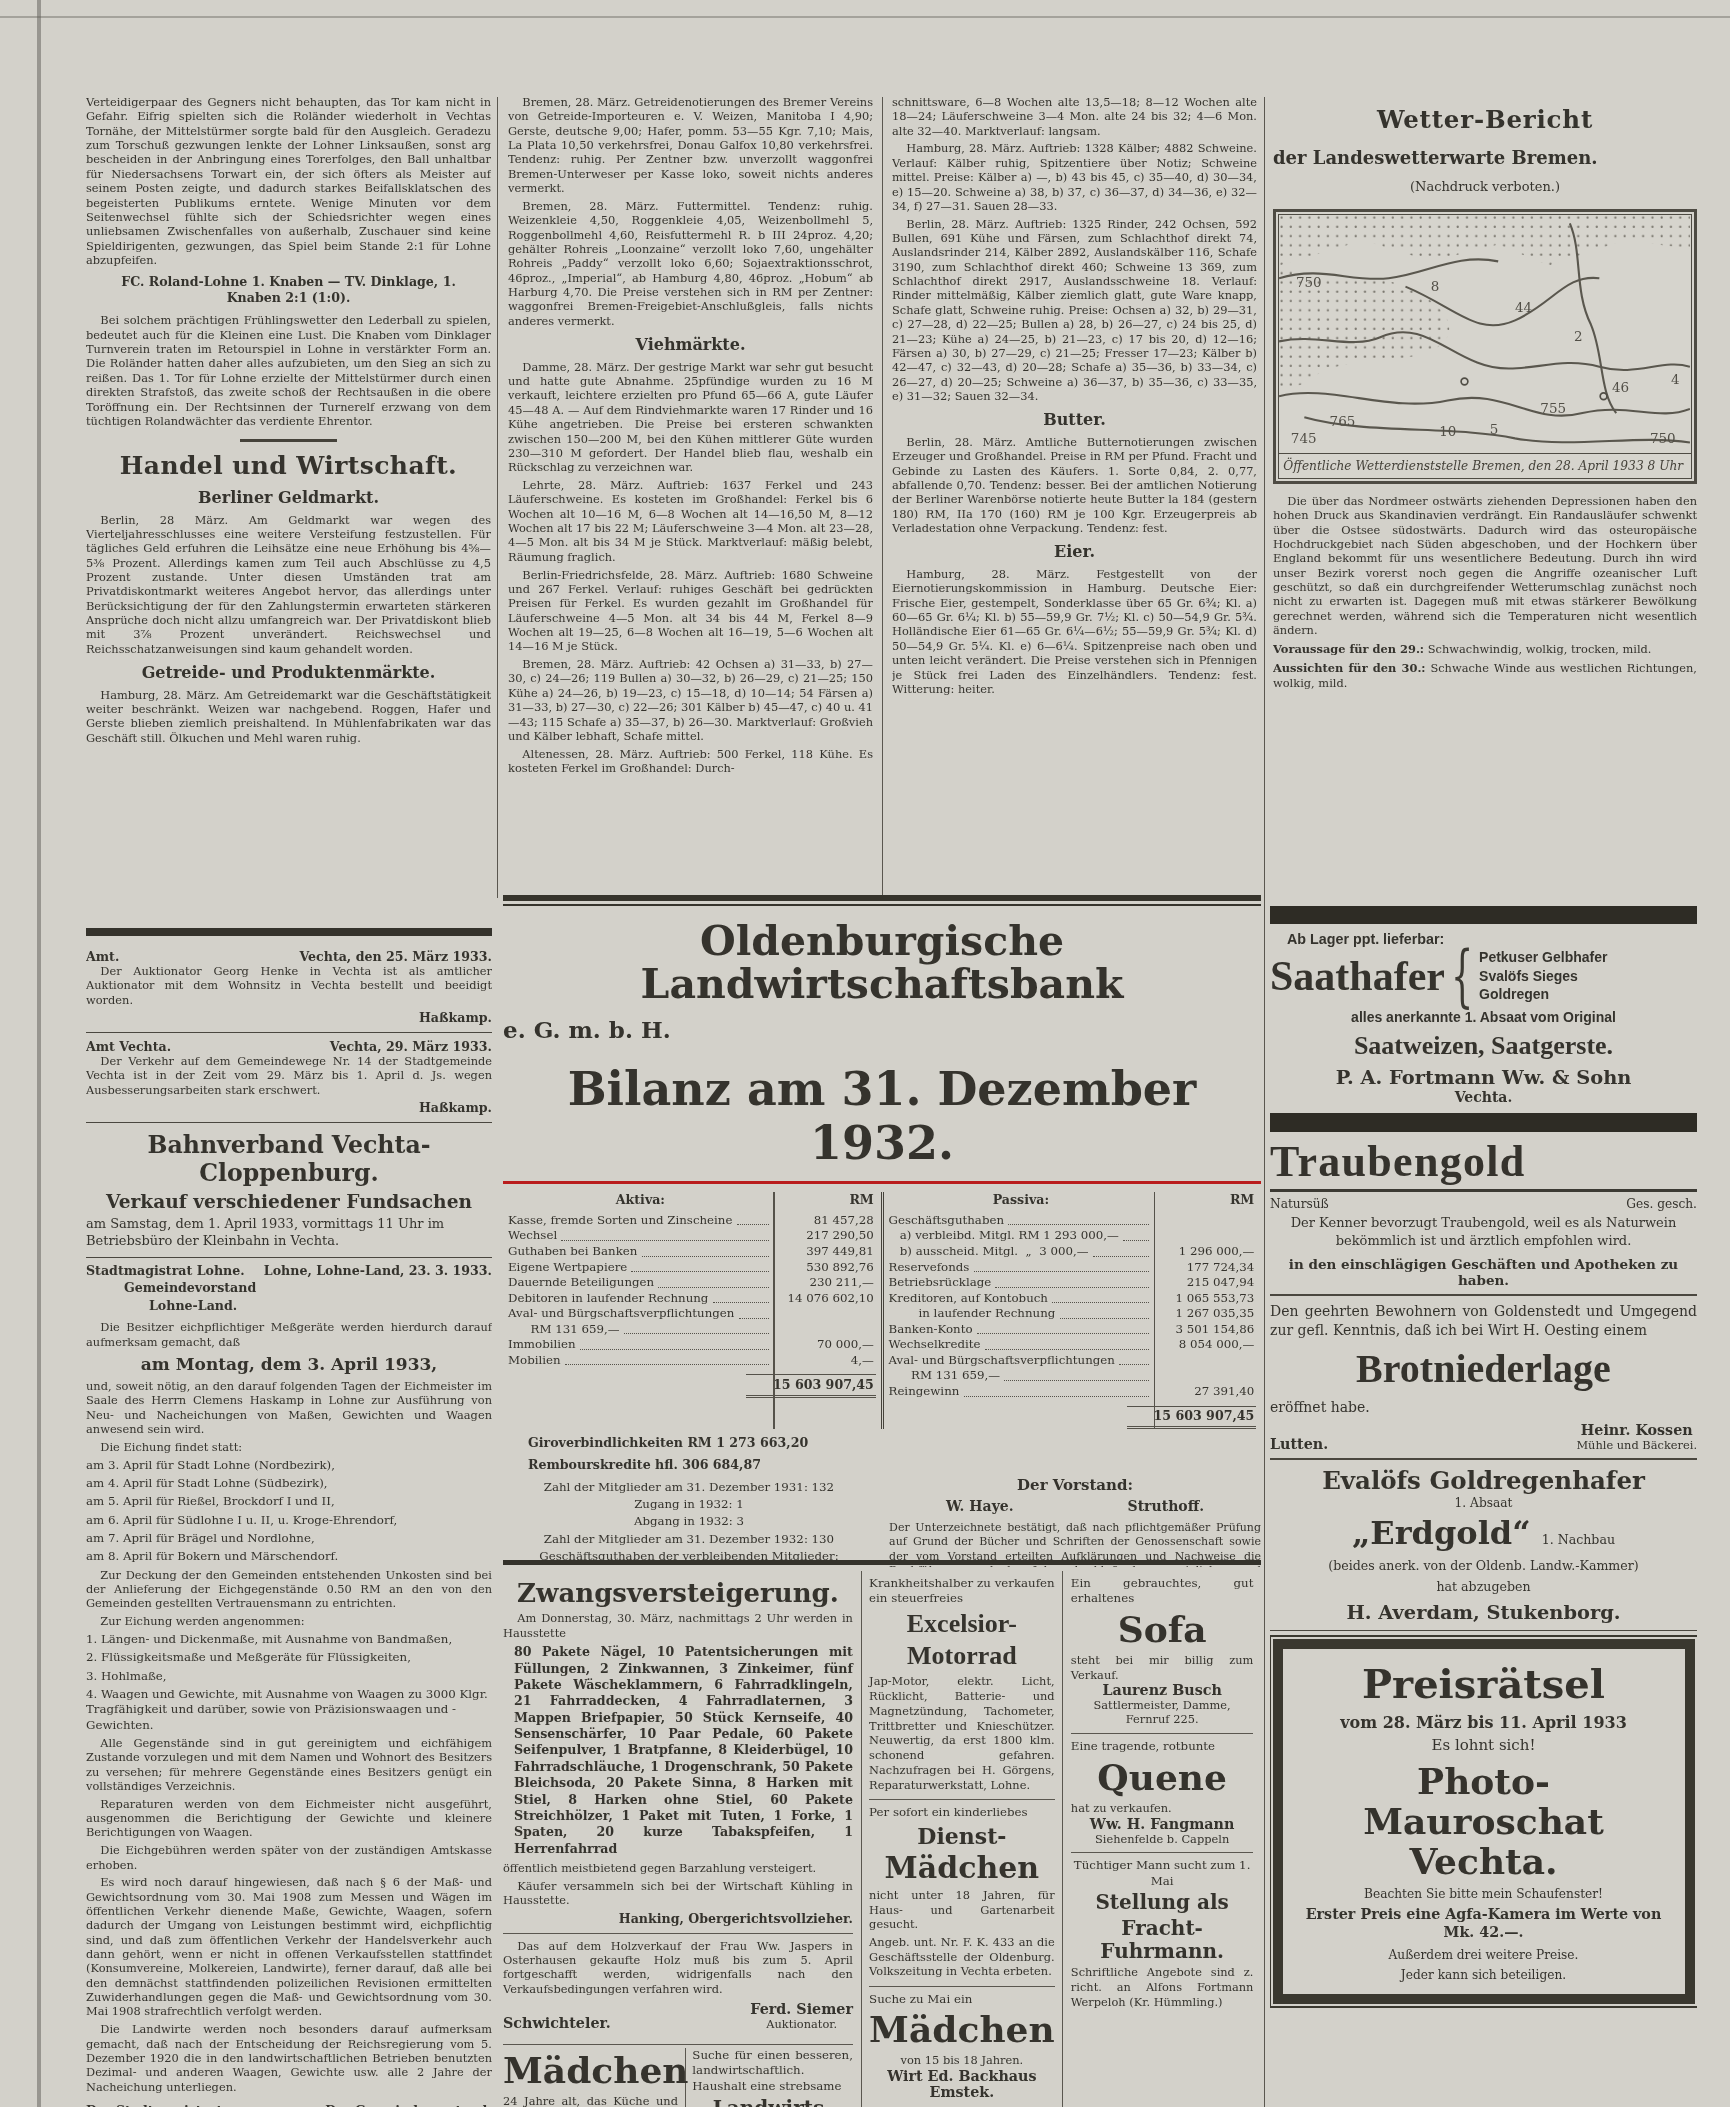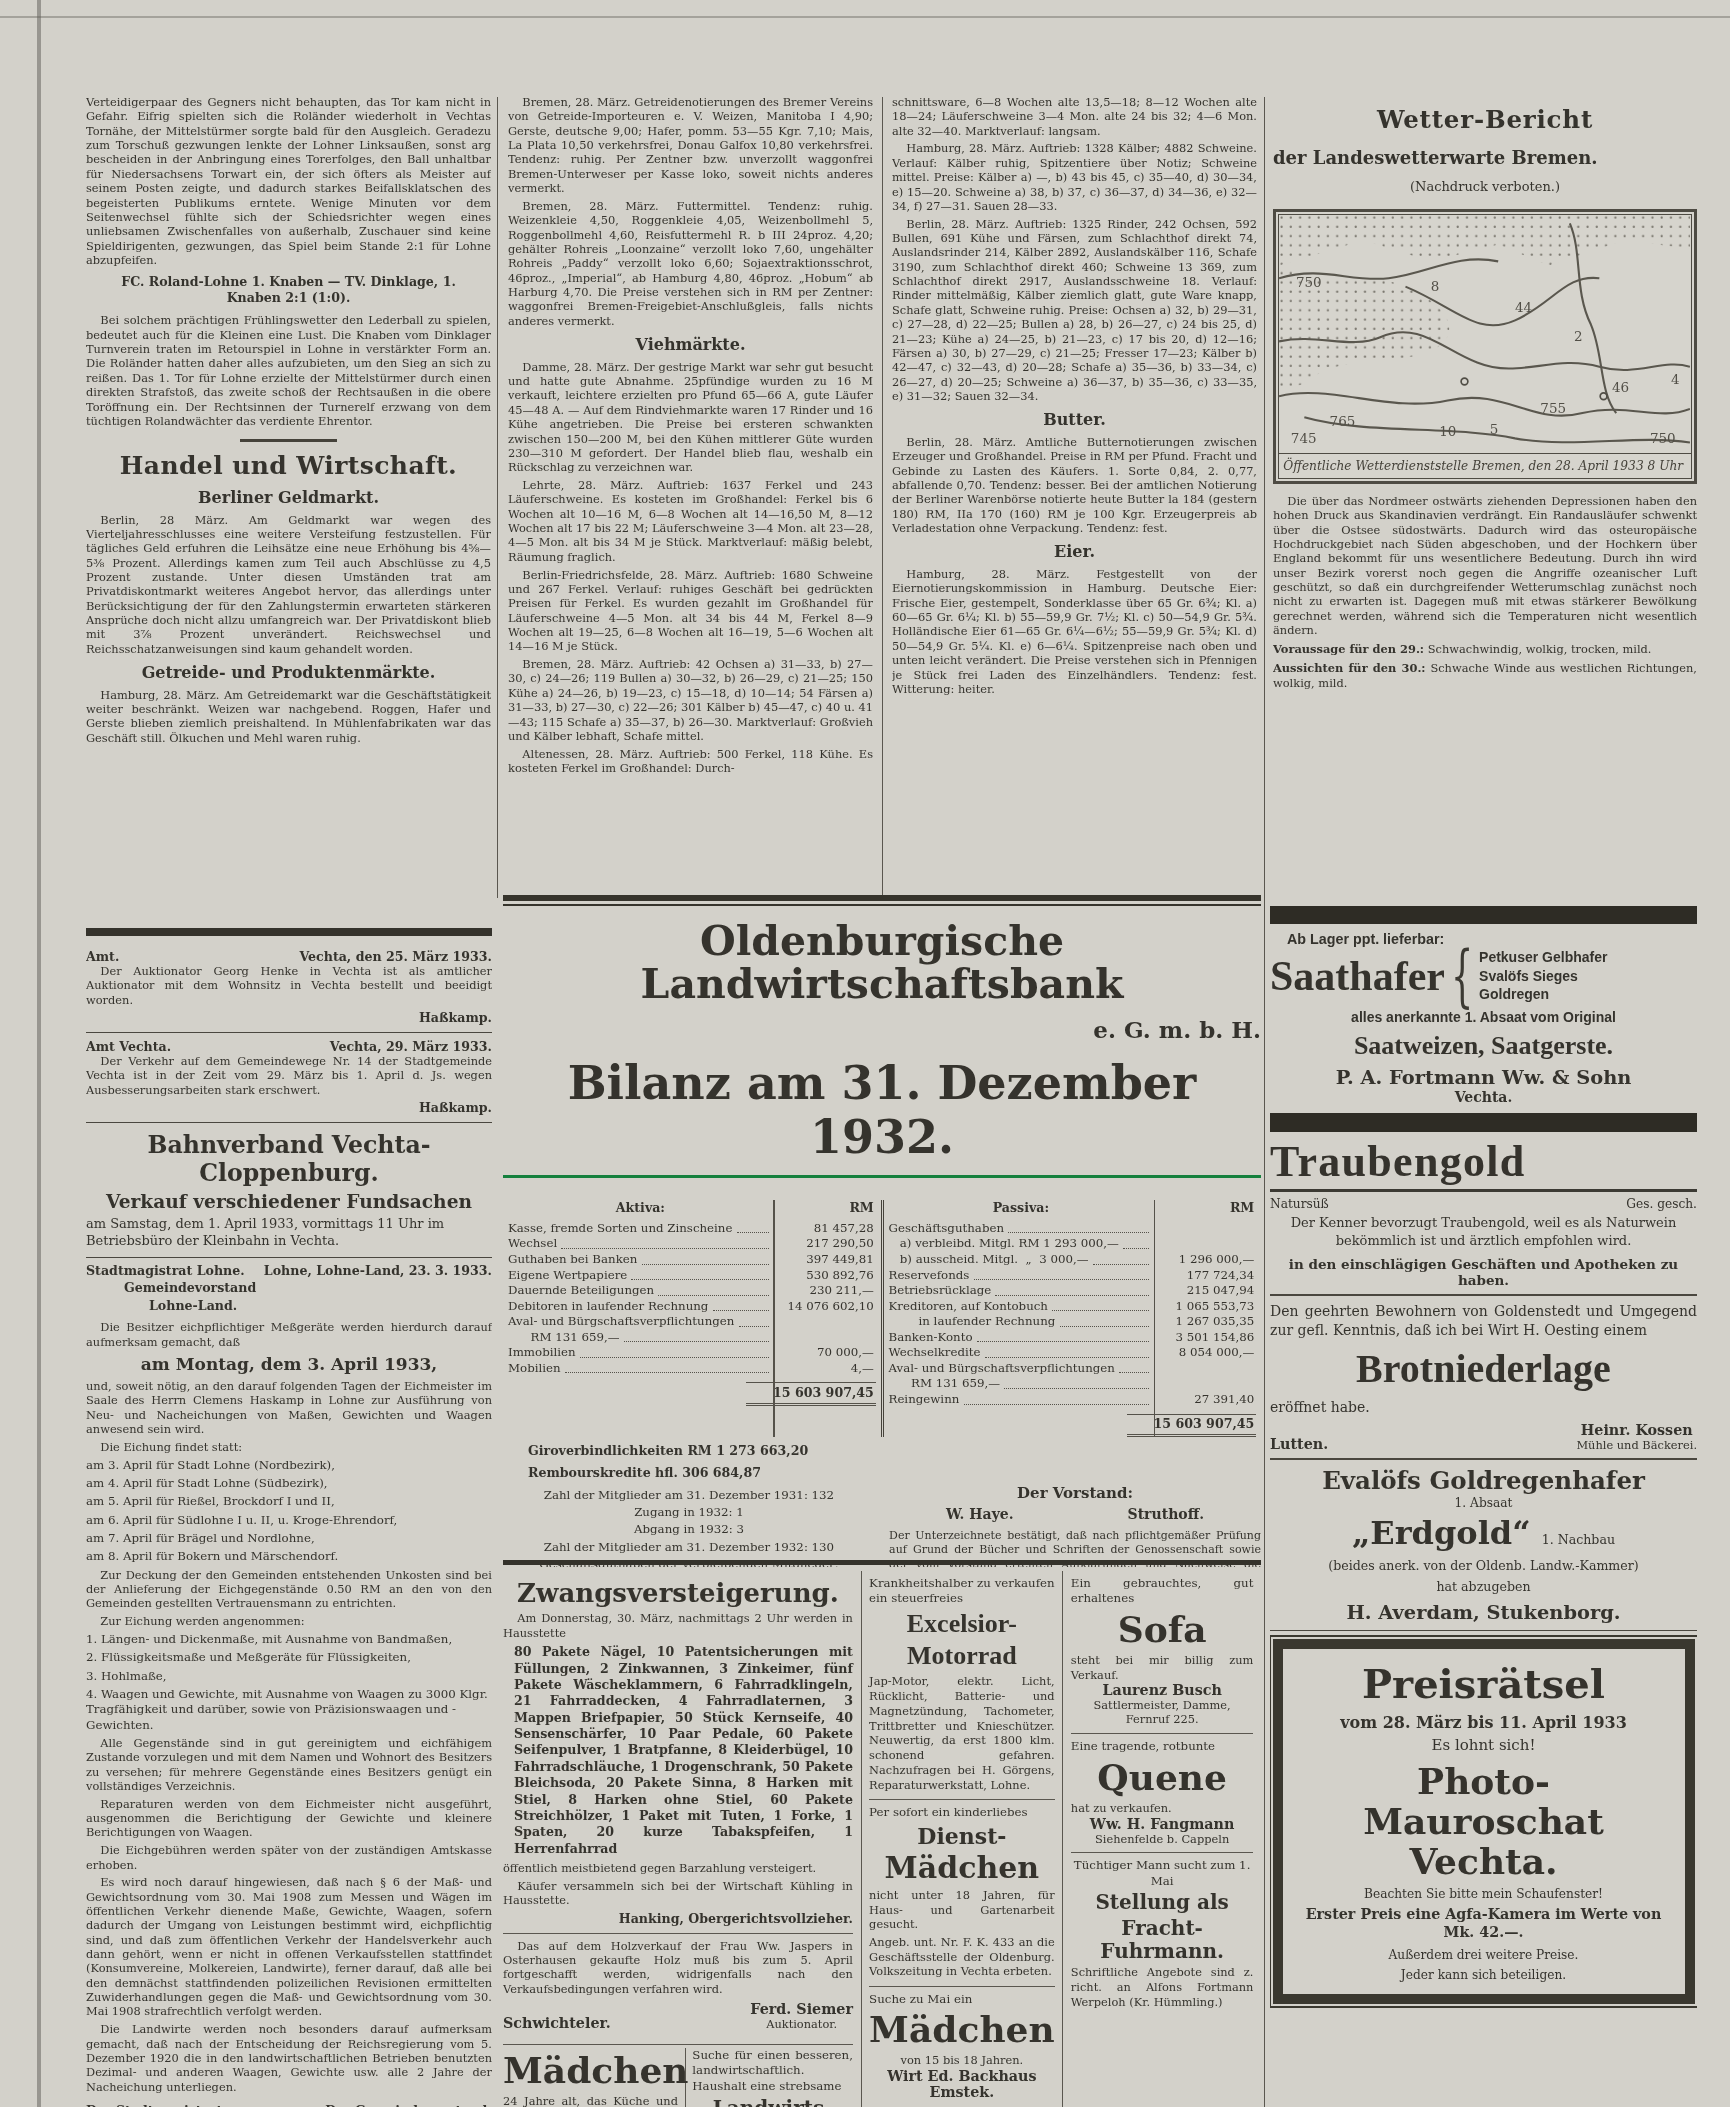--- a/index.html
+++ b/index.html
@@ -30,23 +30,23 @@
   .map-inner{border:1.3px solid #4e4b43;}
   .map-caption{border-top:1.3px solid #4e4b43;font-style:italic;font-size:12.2px;padding:5px 4.2px;color:#45423a;}
   .weather-fc{font-size:11.4px;line-height:1.3;margin:4.2px 0 0;text-align:justify;}
   .fc-label{font-weight:bold;}
 
   
   .bank{position:absolute;left:503px;top:895px;width:758px;height:672px;overflow:hidden;}
   .rule-heavy{height:5.9px;background:#36342c;}
   .rule-thin{height:1.7px;background:#36342c;margin-top:3px;}
   .h-bank{font-size:41px;font-weight:bold;text-align:center;margin-top:14.3px;line-height:1.05;}
-  .h-bank-sub{font-size:23px;font-weight:bold;text-align:right;margin:10px 0 13px;}
+  .h-bank-sub{font-size:23px;font-weight:bold;text-align:left;margin:10px 0 19px;}
   .h-bilanz{font-size:46px;font-weight:bold;text-align:center;margin:1.7px 0 11px;}
-  .bilanz-table{display:flex;border-top:3px solid #15803d;padding-top:22px;justify-content:space-between;}
+  .bilanz-table{display:flex;border-top:3px solid #b91c1c;padding-top:8px;justify-content:space-between;}
   .b-half{width:50%;padding:0 5px;position:relative;}
   .b-half.right{border-left:3px double #45423a;}
   .b-vline{position:absolute;top:0;bottom:0;right:106px;width:1.3px;background:#55524a;}
   .b-head{display:flex;font-size:12.6px;font-weight:bold;margin-bottom:5.9px;}
   .b-head .hl{flex:1;text-align:center;}
   .b-head .hr{width:101px;text-align:right;padding-right:1.7px;}
   .brow{display:flex;align-items:flex-end;font-size:11.8px;line-height:1.32;}
   .b-label{white-space:pre-wrap;}
   .b-leader{flex:1;border-bottom:1.7px dotted #55524a;margin:0 4.2px 3px 4.2px;min-width:4.2px;}
   .b-val{width:101px;text-align:right;flex:none;padding-right:1.7px;}

